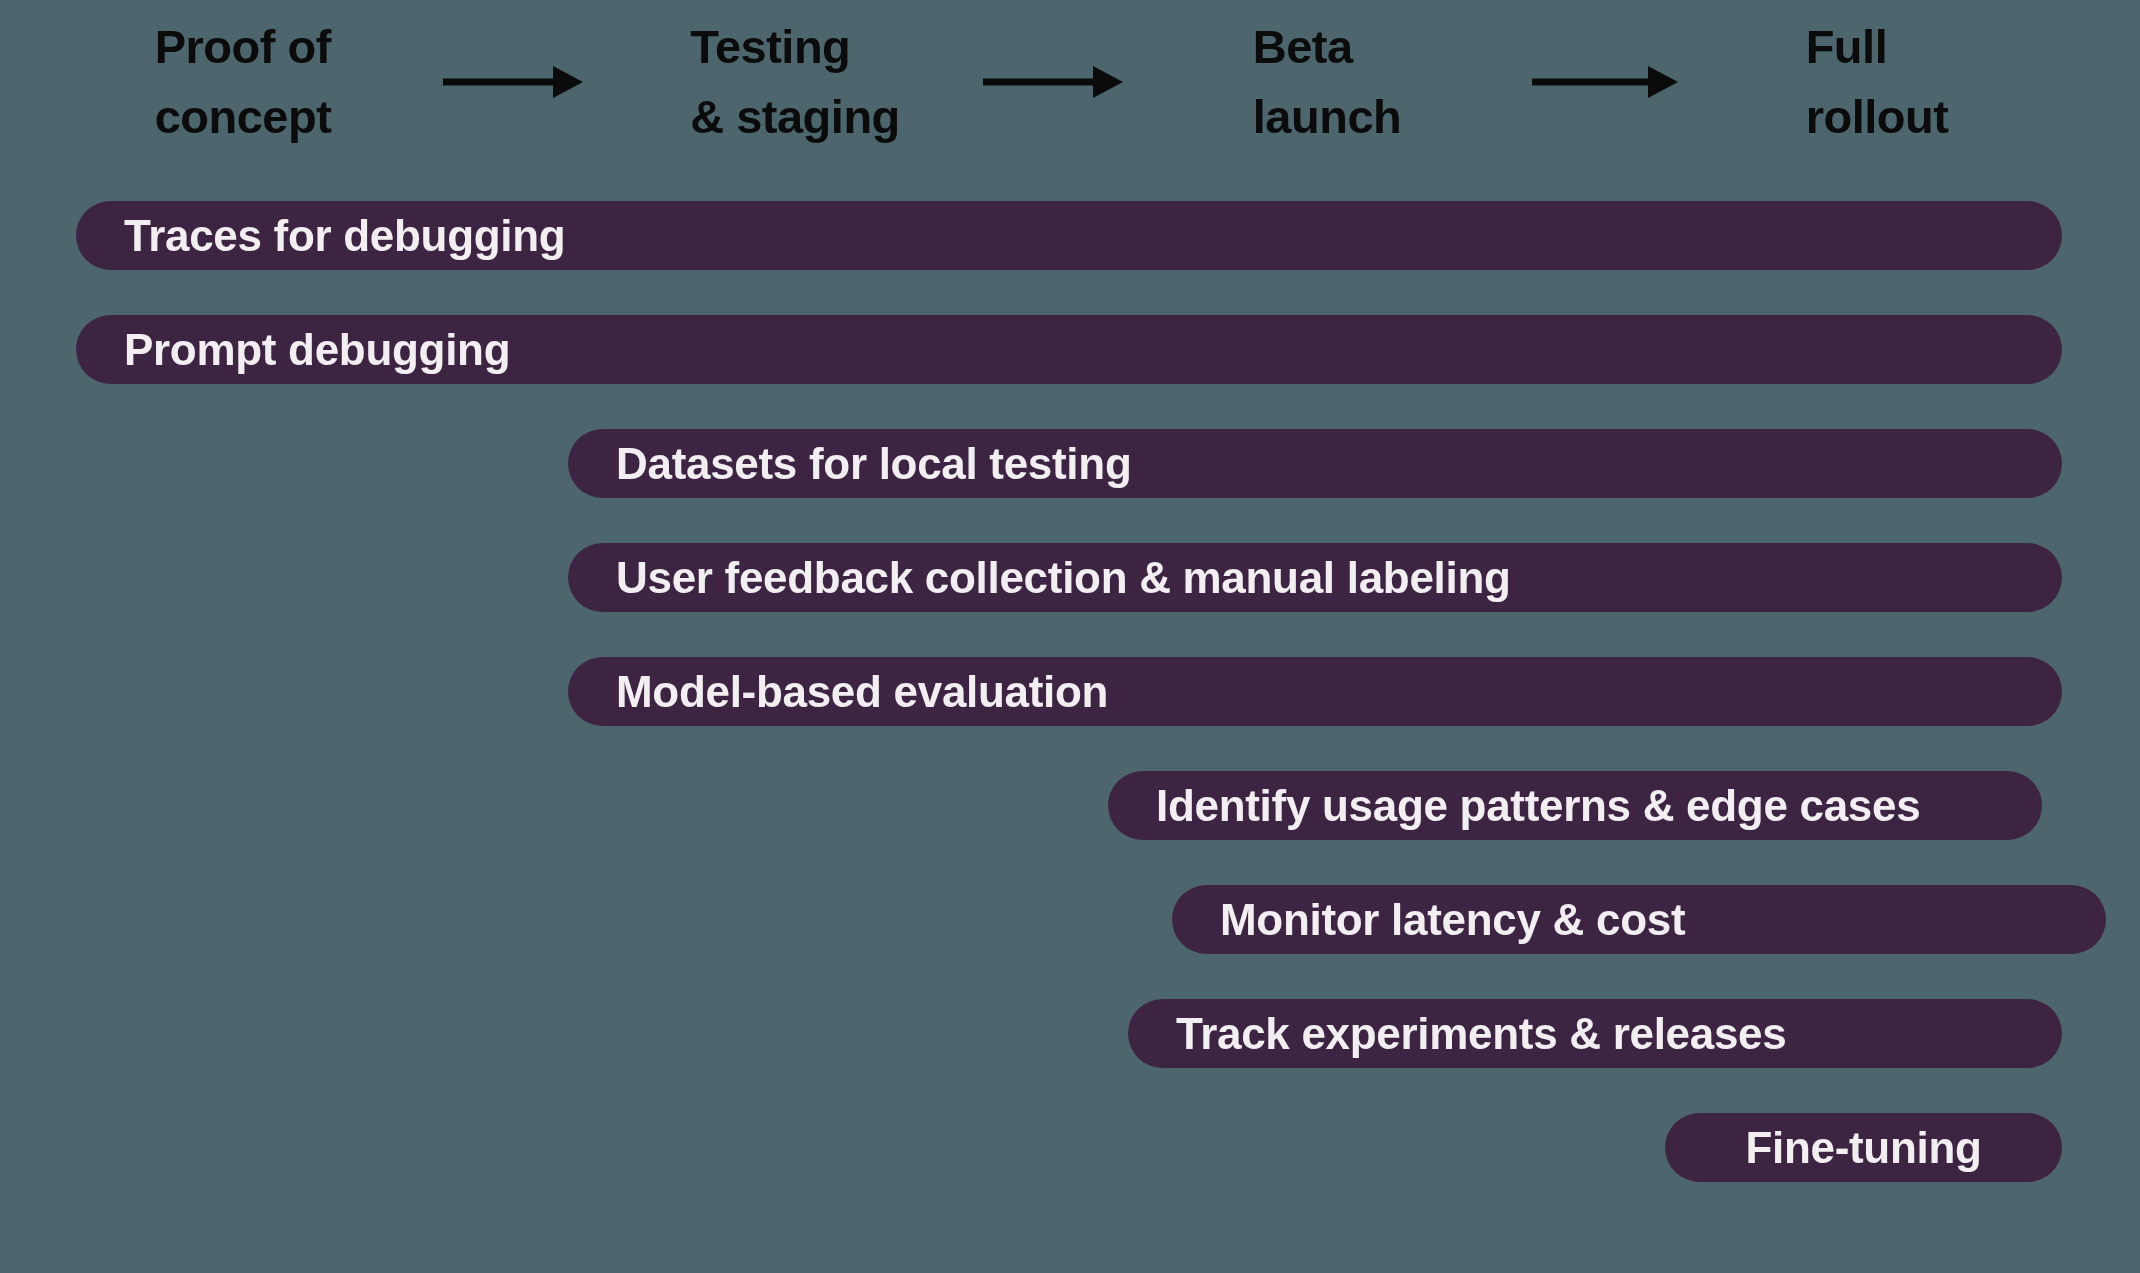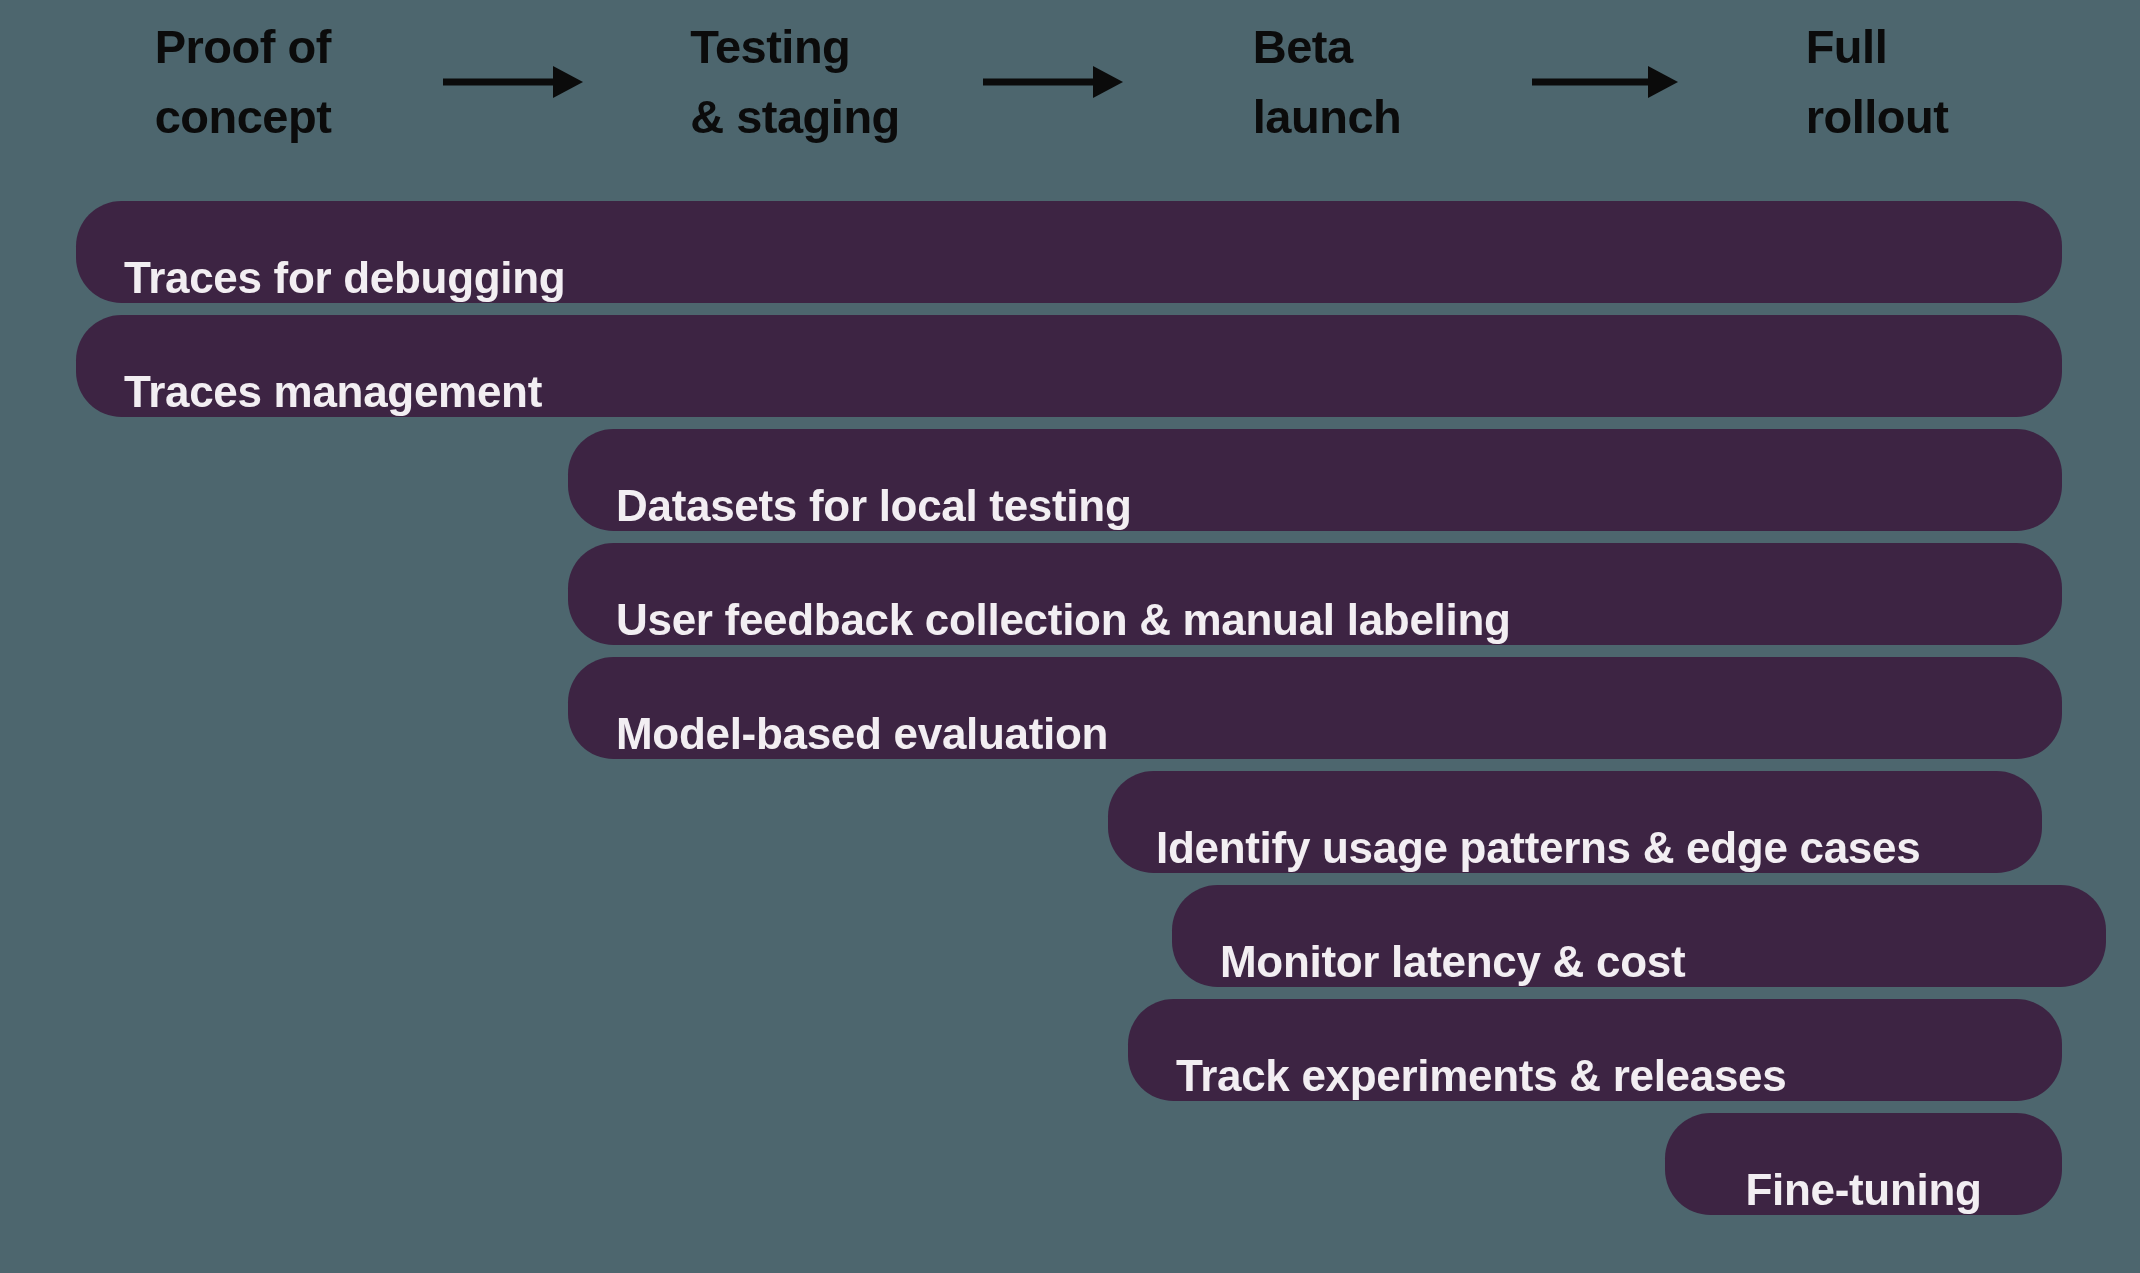--- a/index.html
+++ b/index.html
@@ -22,25 +22,25 @@
     text-align: left;
     white-space: pre-line;
     letter-spacing: -0.5px;
   }
   .arrow {
     position: absolute;
     top: 64px;
   }
   .bar {
     position: absolute;
-    height: 102px;
+    height: 69px;
     background: #3D2443;
     border-radius: 45.5px;
     display: flex;
-    align-items: flex-end;
+    align-items: center;
     box-sizing: border-box;
     padding: 0 48px;
   }
   .bar-label {
     color: #F2EEF2;
     font-size: 44px;
     font-weight: 700;
     letter-spacing: -0.3px;
     white-space: nowrap;
   }
@@ -70,21 +70,21 @@
   </svg>
   <svg class="arrow" style="left:1532px" width="146" height="36" viewBox="0 0 146 36">
     <line x1="0" y1="18" x2="121" y2="18" stroke="#0B0B0B" stroke-width="7"></line>
     <polygon points="116,2 146,18 116,34" fill="#0B0B0B"></polygon>
   </svg>
 
   <div class="bar" style="left:76px;   top:201px;  width:1986px">
     <span class="bar-label">Traces for debugging</span>
   </div>
   <div class="bar" style="left:76px;   top:315px;  width:1986px">
-    <span class="bar-label">Traces management</span>
+    <span class="bar-label">Prompt debugging</span>
   </div>
   <div class="bar" style="left:568px;  top:429px;  width:1494px">
     <span class="bar-label">Datasets for local testing</span>
   </div>
   <div class="bar" style="left:568px;  top:543px;  width:1494px">
     <span class="bar-label">User feedback collection &amp; manual labeling</span>
   </div>
   <div class="bar" style="left:568px;  top:657px;  width:1494px">
     <span class="bar-label">Model-based evaluation</span>
   </div>

